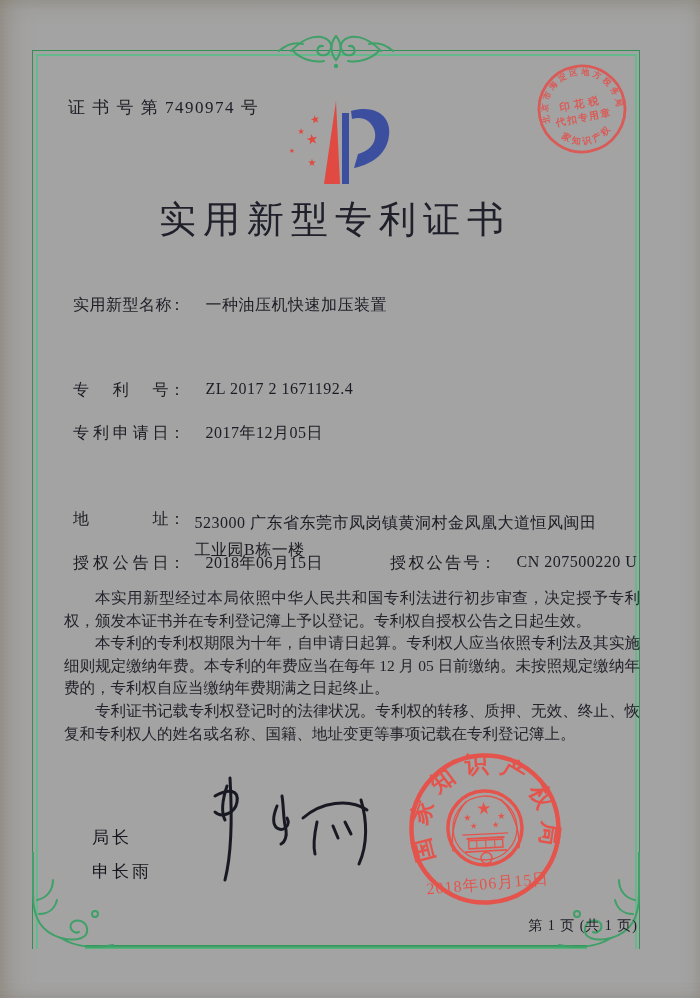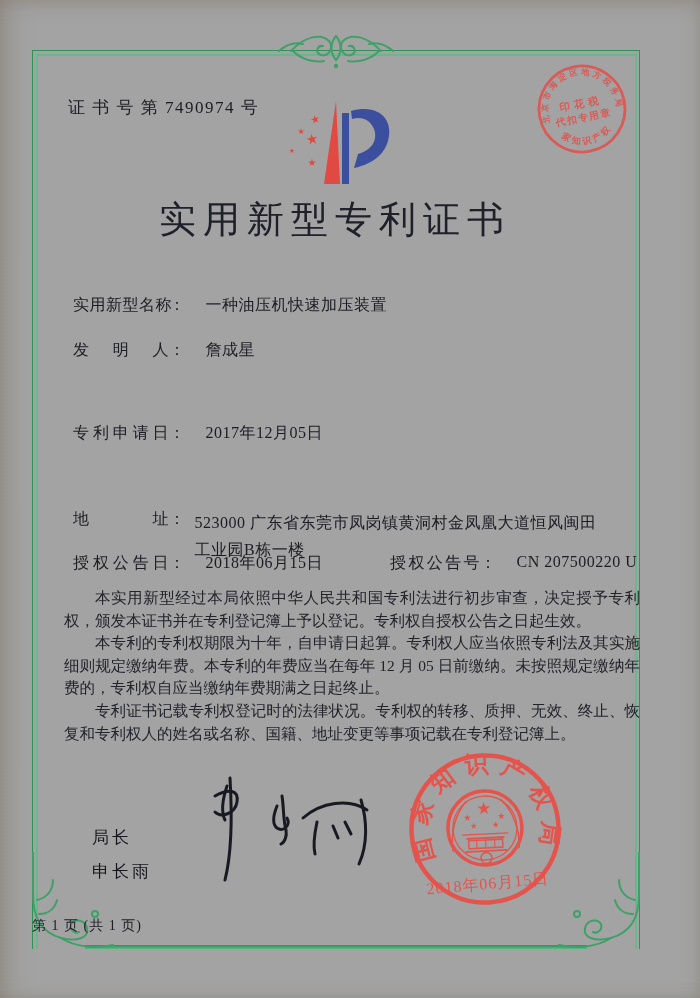--- a/index.html
+++ b/index.html
@@ -28,21 +28,21 @@
   .lbl{display:inline-block;width:96px;text-align:justify;text-align-last:justify;vertical-align:top;}
   .colon{vertical-align:top;}
   .val{margin-left:20px;vertical-align:top;}
   .val-block{display:inline-block;margin-left:9px;white-space:normal;width:452px;line-height:27px;vertical-align:top;}
   .grant2{position:absolute;left:317px;top:0;}
   .lbl2{display:inline-block;width:90px;text-align:justify;text-align-last:justify;vertical-align:top;}
   .bodytext{position:absolute;left:64px;top:587px;width:576px;font-size:15.5px;
             line-height:22.6px;text-align:justify;color:#23232c;}
   .bodytext p{margin:0;text-indent:2em;}
   .signoff{position:absolute;left:92px;top:814px;font-size:17px;letter-spacing:3px;line-height:34px;color:#17171f;margin-top:7px;}
-  .footer{position:absolute;left:32px;top:917px;width:606px;text-align:left;font-size:14px;letter-spacing:1px;}
+  .footer{position:absolute;left:32px;top:917px;width:606px;text-align:right;font-size:14px;letter-spacing:1px;}
   .seal{position:absolute;left:408px;top:752px;transform:rotate(-3deg);opacity:.93;}
   .stamp{position:absolute;left:536px;top:63px;transform:rotate(-11deg);opacity:.87;}
   .sig{position:absolute;left:185px;top:772px;}
   .logo{position:absolute;left:282px;top:101px;}
   .sealfont{font-family:"Liberation Sans","DejaVu Sans",sans-serif;font-weight:700;}
 </style>
 </head>
 <body>
 
 <div class="paper">
@@ -102,22 +102,22 @@
     <polygon points="54,0 42,83 58,83" fill="#e04a42"></polygon>
     <polygon points="60,12 67,12 67,83 60,83" fill="#3c4f9f"></polygon>
     <path d="M69,10 C98,2 112,20 106,40 C101,57 86,64 72,67 L76,53 C90,49 96,39 92,28 C88,18 79,15 70,18 Z" fill="#3c4f9f"></path>
   </svg>
 
   <div class="title">实用新型专利证书</div>
 
   <div class="row" style="top:295px">
     <span class="lbl">实用新型名称</span><span class="colon">：</span><span class="val">一种油压机快速加压装置</span>
   </div>
-  <div class="row" style="top:340px">
-    <span class="lbl">发明人</span><span class="colon">：</span><span class="val">詹成星</span>
+  <div class="row" style="top:380px">
+    <span class="lbl">专利号</span><span class="colon">：</span><span class="val">ZL 2017 2 1671192.4</span>
   </div>
   <div class="row" style="top:423px">
     <span class="lbl">专利申请日</span><span class="colon">：</span><span class="val">2017年12月05日</span>
   </div>
   <div class="row" style="top:509px">
     <span class="lbl">地址</span><span class="colon">：</span><span class="val-block"><span>523000 广东省东莞市凤岗镇黄洞村金凤凰大道恒风闽田</span><br><span>工业园B栋一楼</span></span>
   </div>
   <div class="row" style="top:553px">
     <span class="lbl">授权公告日</span><span class="colon">：</span><span class="val">2018年06月15日</span>
     <span class="grant2">

